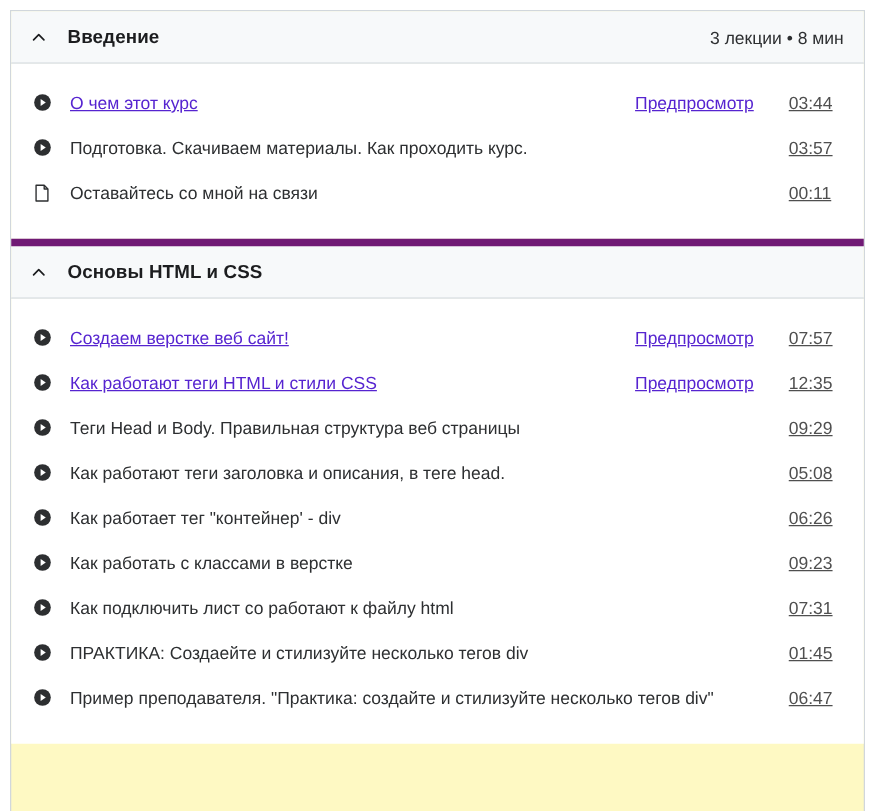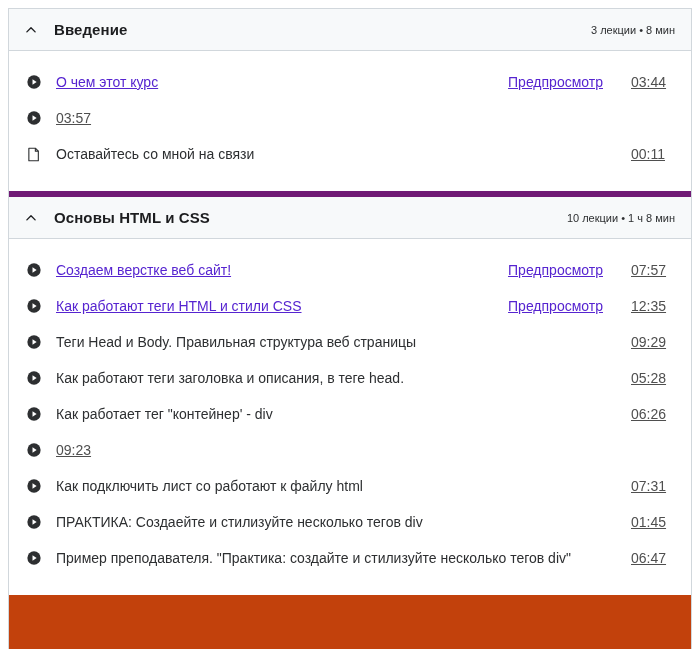--- a/index.html
+++ b/index.html
@@ -7,41 +7,41 @@
     width: 700px; height: 649px;
     background: #ffffff;
     font-family: "Liberation Sans", "DejaVu Sans", sans-serif;
     overflow: hidden;
   }
   .panel {
     margin: 8px 8px 0 8px;
     border: 1px solid #d1d7dc;
     border-bottom: none;
     min-height: 641px;
-    background: #c2410c;
+    background: #fef9c3;
   }
   .sec-header {
     display: flex;
     align-items: center;
     background: #f7f9fa;
     border-bottom: 1px solid #d1d7dc;
     padding: 12px 16px;
     min-height: 42px;
     cursor: pointer;
   }
   .section + .section .sec-header { border-top: 6px solid #701a75; }
   .chev { display: inline-flex; width: 12px; margin-right: 17px; flex: none; color: #1c1d1f; }
   .sec-title {
     font-weight: bold;
     font-size: 15px;
     color: #1c1d1f;
     flex: 1;
     letter-spacing: .1px;
   }
-  .sec-meta { font-size: 11px; color: #2d2f31; white-space: nowrap; }
+  .sec-meta { font-size: 14px; color: #2d2f31; white-space: nowrap; }
   .items { padding: 14px 0 18px 0; background: #fff; }
   .row {
     display: flex;
     align-items: flex-start;
     padding: 7px 16px 8px 16px;
     font-size: 14px;
     line-height: 21px;
     color: #2d2f31;
   }
   .lecticon { display: inline-flex; width: 14px; margin: 3px 15px 0 2px; flex: none; color: #2d2f31; }
@@ -96,20 +96,21 @@
   </div>
 
   <div class="row">
     <span class="lecticon">
       <svg width="14" height="14" viewBox="0 0 16 16">
               <circle cx="8" cy="8" r="7.6" fill="#2d2f31"></circle>
               <path d="M6.3 4.9 L11 8 L6.3 11.1 Z" fill="#ffffff"></path>
             </svg>
     </span>
 
+    <span class="ltitle">Подготовка. Скачиваем материалы. Как проходить курс.</span>
 
     <span class="dur">03:57</span>
   </div>
 
   <div class="row">
 
     <span class="lecticon">
       <svg width="13" height="15" viewBox="0 0 14 16">
               <path d="M2 1.2 H9 L12.2 4.4 V14.8 H2 Z" fill="none" stroke="#2d2f31" stroke-width="1.2" stroke-linejoin="round"></path>
               <path d="M9 1.2 V4.4 H12.2" fill="none" stroke="#2d2f31" stroke-width="1.2" stroke-linejoin="round"></path>
@@ -123,21 +124,20 @@
   </div>
 
   <div class="section">
     <div class="sec-header">
       <span class="chev">
         <svg width="12" height="12" viewBox="0 0 16 16">
             <path d="M2.5 10.5 L8 5 L13.5 10.5" fill="none" stroke="currentColor" stroke-width="1.8" stroke-linecap="round" stroke-linejoin="round"></path>
           </svg>
       </span>
       <span class="sec-title">Основы HTML и CSS</span>
-      <span class="sec-meta">10 лекции • 1 ч 8 мин</span>
     </div>
     <div class="items">
 
   <div class="row">
     <span class="lecticon">
       <svg width="14" height="14" viewBox="0 0 16 16">
               <circle cx="8" cy="8" r="7.6" fill="#2d2f31"></circle>
               <path d="M6.3 4.9 L11 8 L6.3 11.1 Z" fill="#ffffff"></path>
             </svg>
     </span>
@@ -176,21 +176,21 @@
   <div class="row">
     <span class="lecticon">
       <svg width="14" height="14" viewBox="0 0 16 16">
               <circle cx="8" cy="8" r="7.6" fill="#2d2f31"></circle>
               <path d="M6.3 4.9 L11 8 L6.3 11.1 Z" fill="#ffffff"></path>
             </svg>
     </span>
 
     <span class="ltitle">Как работают теги заголовка и описания, в теге head.</span>
 
-    <span class="dur">05:28</span>
+    <span class="dur">05:08</span>
   </div>
 
   <div class="row">
     <span class="lecticon">
       <svg width="14" height="14" viewBox="0 0 16 16">
               <circle cx="8" cy="8" r="7.6" fill="#2d2f31"></circle>
               <path d="M6.3 4.9 L11 8 L6.3 11.1 Z" fill="#ffffff"></path>
             </svg>
     </span>
 
@@ -200,20 +200,21 @@
   </div>
 
   <div class="row">
     <span class="lecticon">
       <svg width="14" height="14" viewBox="0 0 16 16">
               <circle cx="8" cy="8" r="7.6" fill="#2d2f31"></circle>
               <path d="M6.3 4.9 L11 8 L6.3 11.1 Z" fill="#ffffff"></path>
             </svg>
     </span>
 
+    <span class="ltitle">Как работать с классами в верстке</span>
 
     <span class="dur">09:23</span>
   </div>
 
   <div class="row">
     <span class="lecticon">
       <svg width="14" height="14" viewBox="0 0 16 16">
               <circle cx="8" cy="8" r="7.6" fill="#2d2f31"></circle>
               <path d="M6.3 4.9 L11 8 L6.3 11.1 Z" fill="#ffffff"></path>
             </svg>

